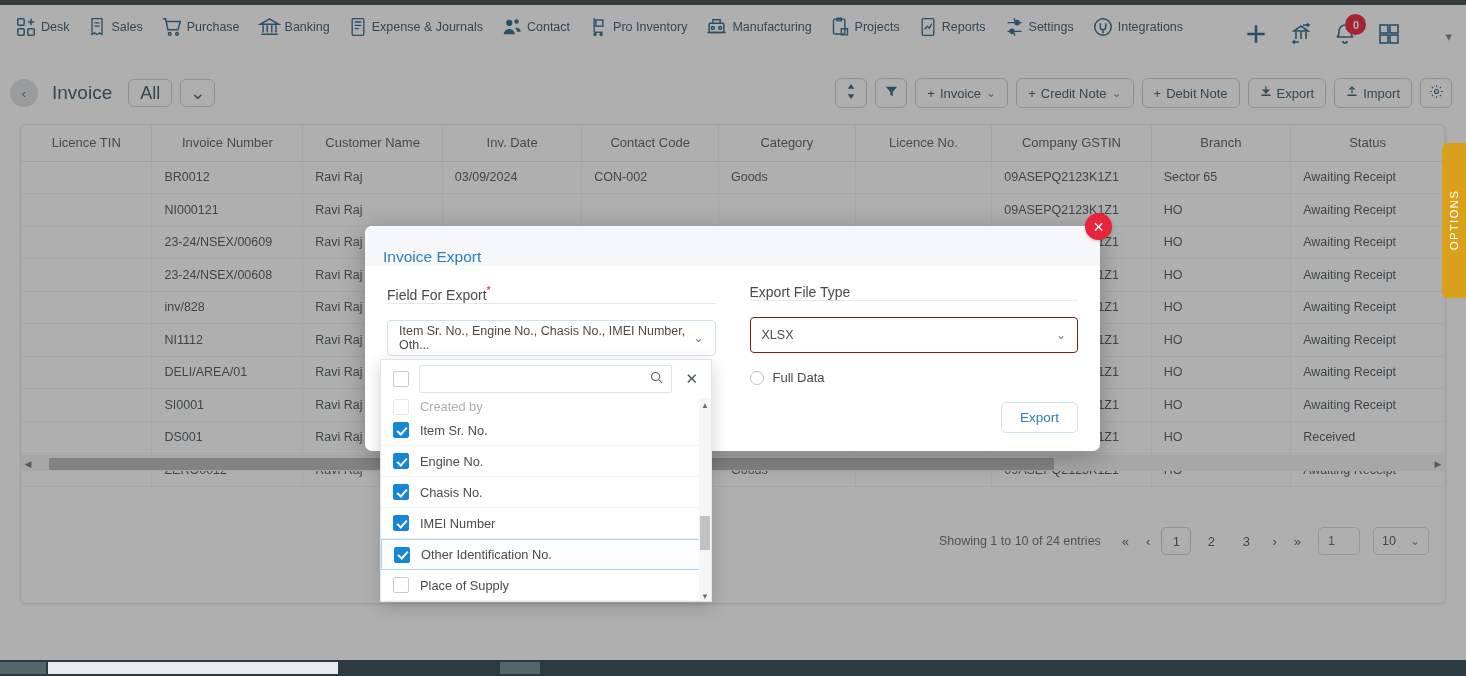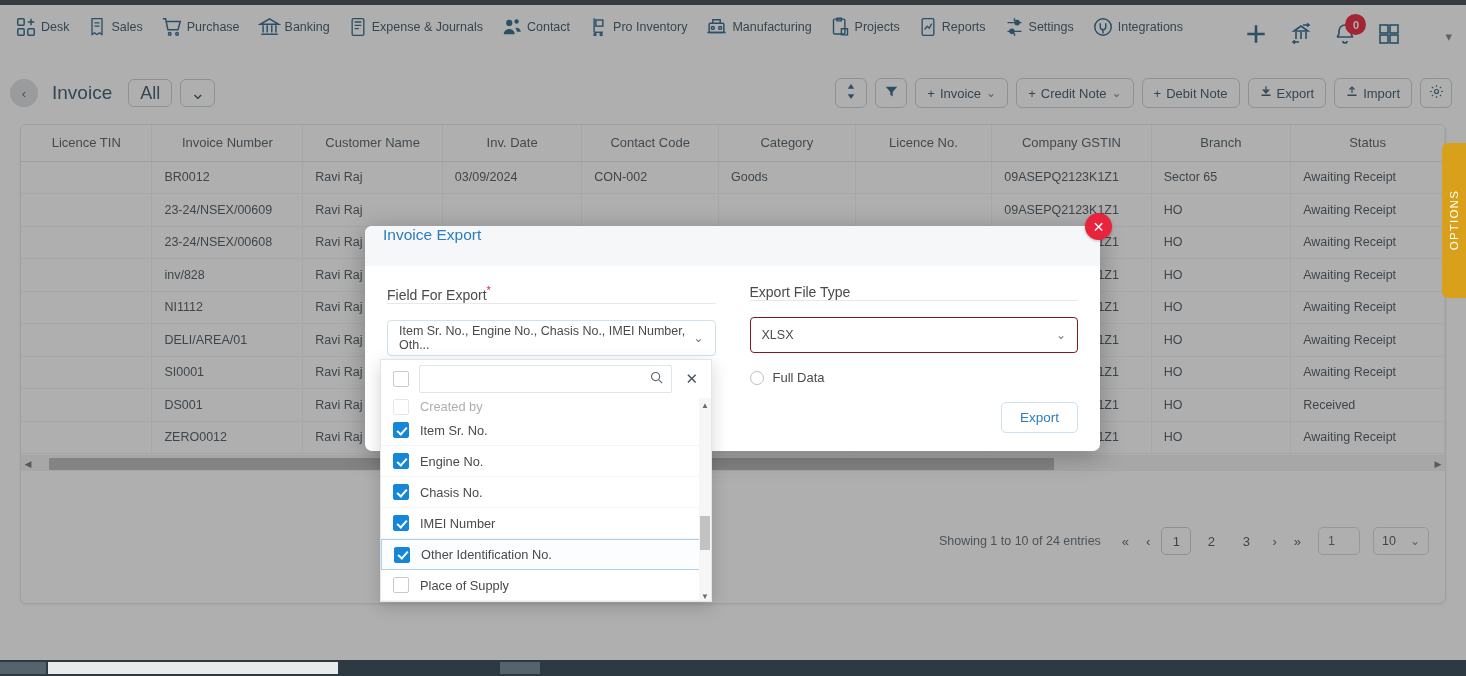--- a/index.html
+++ b/index.html
@@ -135,21 +135,21 @@
   }
 
   
   .modal {
     position:absolute; left:365px; top:226px; width:735px; height:225px;
     background:#fff; border-radius:7px; box-shadow:0 5px 26px rgba(0,0,0,.28);
     z-index:60;
   }
   .modal-head {
     height:40px; background:#f6f7f8; border-radius:7px 7px 0 0;
-    display:flex; align-items:flex-start; padding:0 18px;
+    display:flex; align-items:flex-end; padding:0 18px;
   }
   .modal-title { font-size:15.5px; color:#2b7cc0; }
   .modal-close {
     position:absolute; right:-12px; top:-13px; width:27px; height:27px; border-radius:50%;
     background:#e8243c; color:#fff; display:flex; align-items:center; justify-content:center;
     font-size:14px; cursor:pointer; box-shadow:0 1px 3px rgba(0,0,0,.25);
   }
   .modal-body { display:flex; padding:18px 22px 0 22px; gap:34px; }
   .fcol { flex:1; position:relative; }
   .flabel { font-size:14px; color:#4a4a4a; border-bottom:1px solid #e6e8ea; }
@@ -466,20 +466,32 @@
                 <td class="c3">03/09/2024</td>
                 <td class="c4">CON-002</td>
                 <td class="c5">Goods</td>
                 <td class="c6"></td>
                 <td class="c7">09ASEPQ2123K1Z1</td>
                 <td class="c8">Sector 65</td>
                 <td class="c9">Awaiting Receipt</td>
               </tr>
               <tr>
                 <td class="c0"></td>
+                <td class="c1 link">NI000121</td>
+                <td class="c2">Ravi Raj</td>
+                <td class="c3"></td>
+                <td class="c4"></td>
+                <td class="c5"></td>
+                <td class="c6"></td>
+                <td class="c7">09ASEPQ2123K1Z1</td>
+                <td class="c8">HO</td>
+                <td class="c9">Awaiting Receipt</td>
+              </tr>
+              <tr>
+                <td class="c0"></td>
                 <td class="c1 link">23-24/NSEX/00609</td>
                 <td class="c2">Ravi Raj</td>
                 <td class="c3"></td>
                 <td class="c4"></td>
                 <td class="c5"></td>
                 <td class="c6"></td>
                 <td class="c7">09ASEPQ2123K1Z1</td>
                 <td class="c8">HO</td>
                 <td class="c9">Awaiting Receipt</td>
               </tr>

